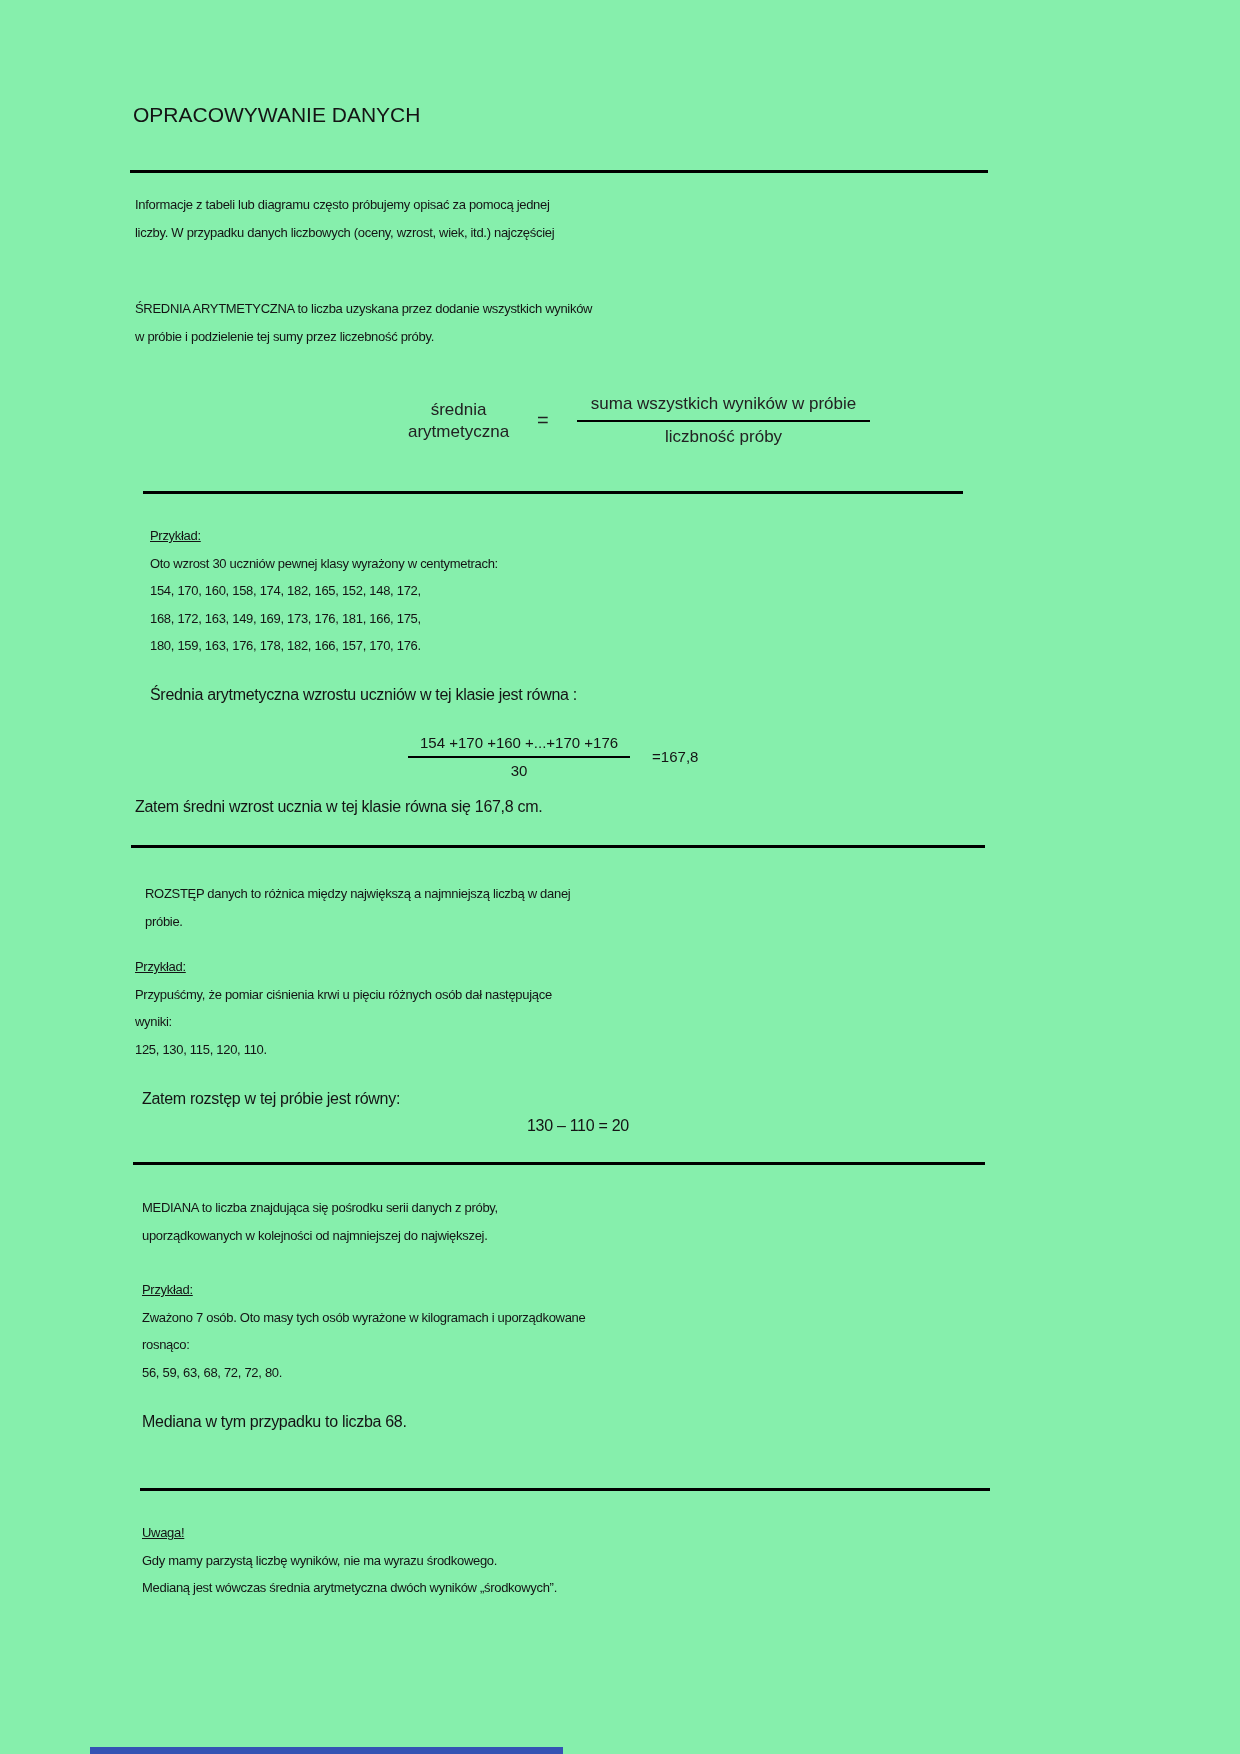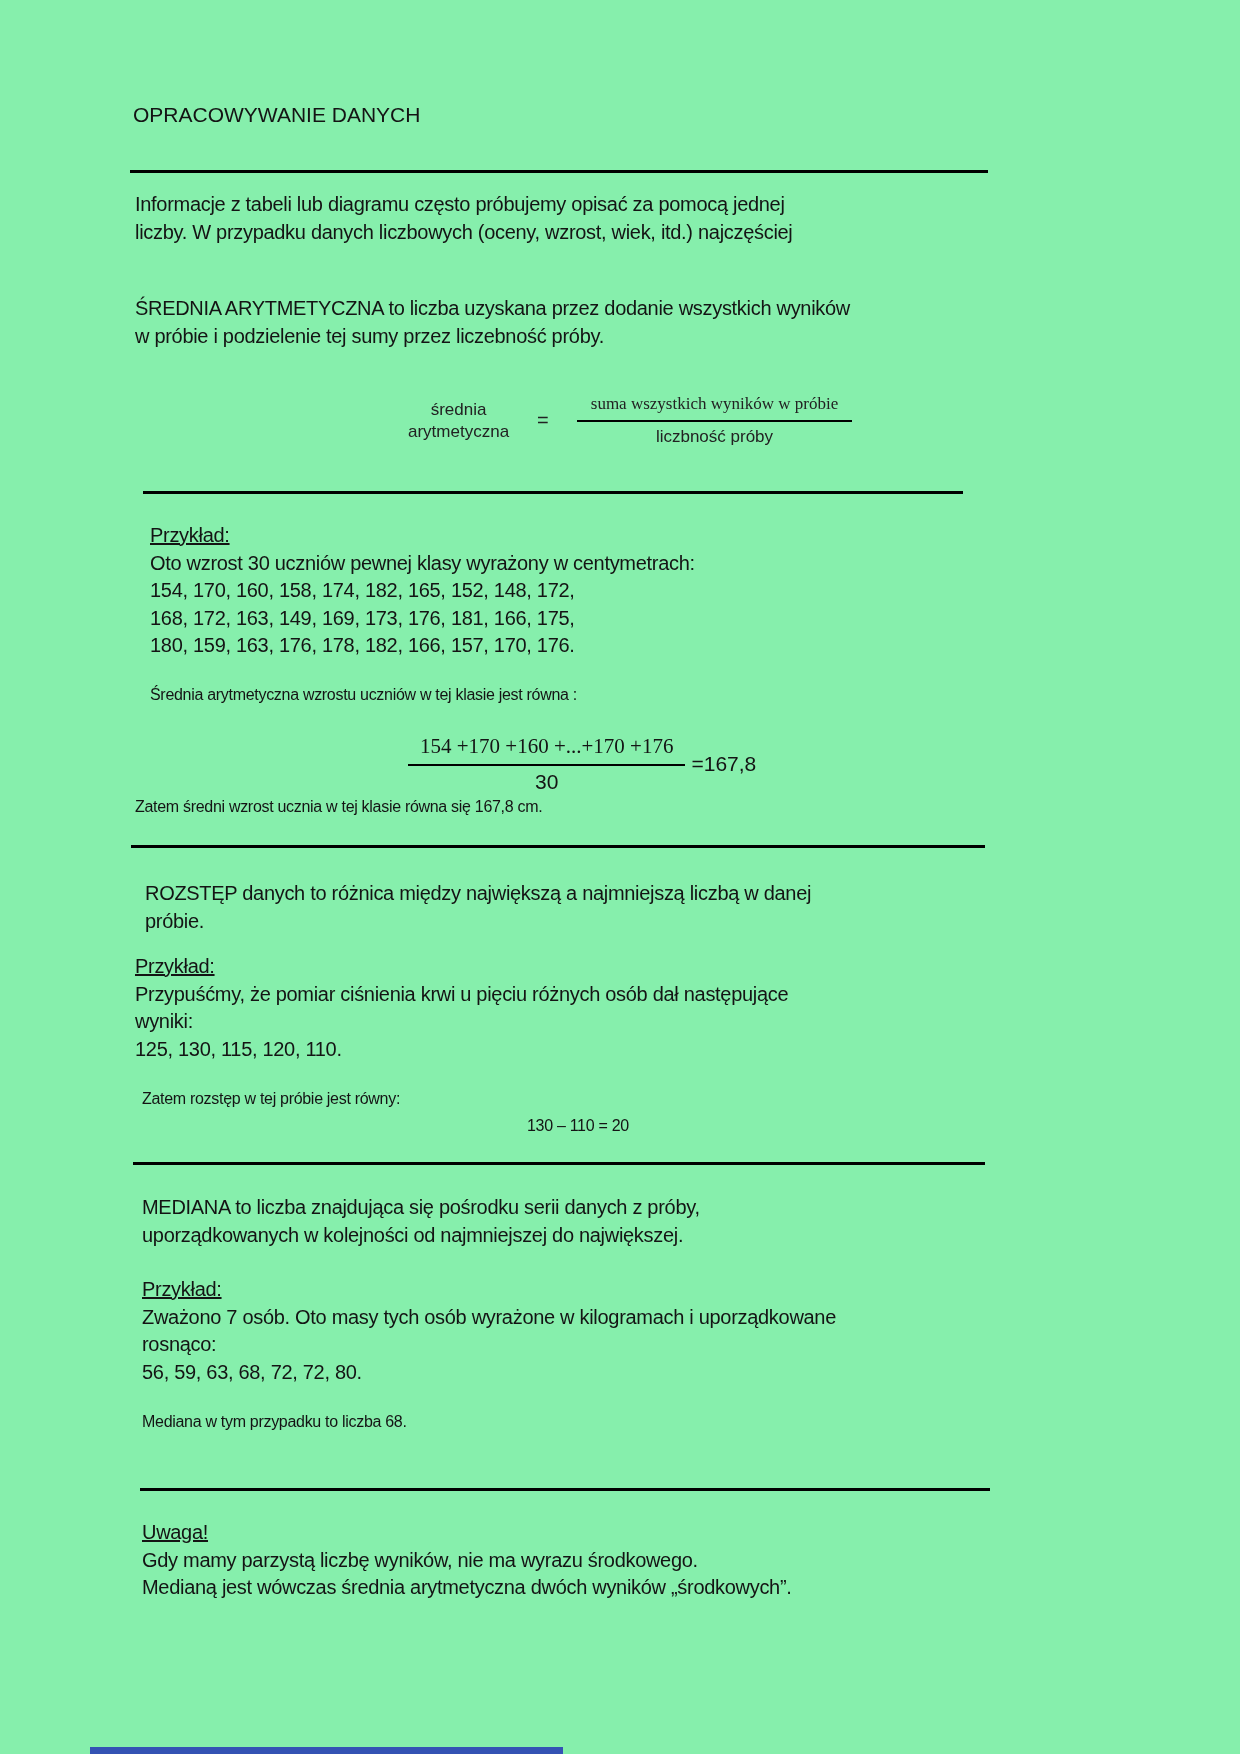--- a/index.html
+++ b/index.html
@@ -7,40 +7,40 @@
   .page {
     position:relative;
     width:1240px;
     height:1754px;
     background:#86efac;
     font-family:"Liberation Sans", sans-serif;
     color:#141414;
     overflow:hidden;
   }
   .line  { position:absolute; white-space:nowrap; font-size:16px; letter-spacing:-0.3px; }
-  .block { position:absolute; white-space:nowrap; font-size:20px; line-height:27.5px; letter-spacing:-0.3px; }
+  .block { position:absolute; white-space:nowrap; font-size:13px; line-height:27.5px; letter-spacing:-0.3px; }
   .title { font-size:21px; letter-spacing:0; }
   .hr    { position:absolute; background:#000; height:3px; }
   .u     { text-decoration:underline; }
   .center-eq { font-size:20px; }
 
   .formula {
     position:absolute;
     display:flex;
     align-items:center;
     gap:28px;
     font-size:17px;
     color:#222;
   }
   .f-lhs { text-align:center; line-height:22px; }
   .f-frac { text-align:center; }
-  .f-num { border-bottom:2px solid #000; padding:0 14px 6px 14px;font-family:Liberation Serif, serif; }
+  .f-num { border-bottom:2px solid #000; padding:0 14px 6px 14px; }
   .f-den { padding-top:5px; }
 
-  .formula.calc { font-size:21px; color:#141414; gap:6px; }
+  .formula.calc { font-size:15px; color:#141414; gap:22px; }
   .formula.calc .f-num { padding:0 12px 5px 12px; }
   .formula.calc .f-den { padding-top:4px; }
 
   .blue-strip {
     position:absolute;
     left:90px; top:1747px;
     width:473px; height:7px;
     background:#3453b4;
   }
 </style>

